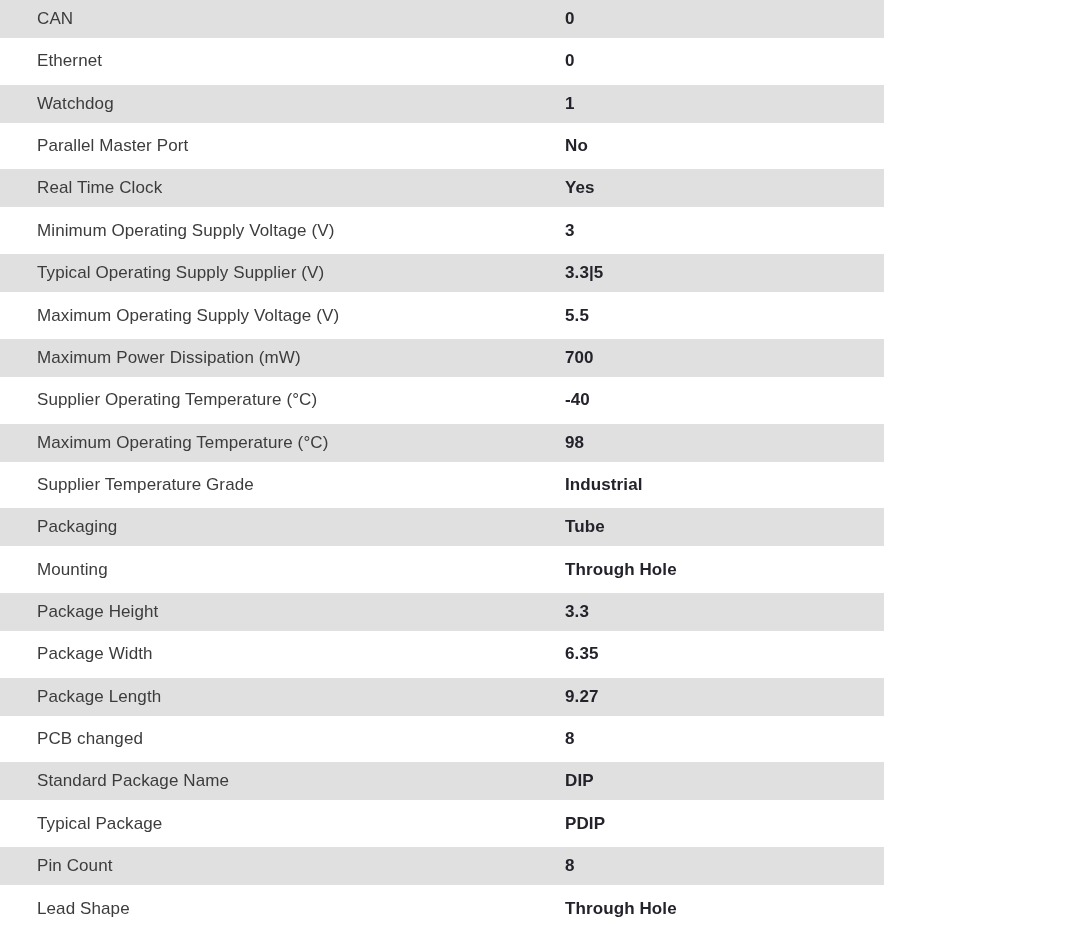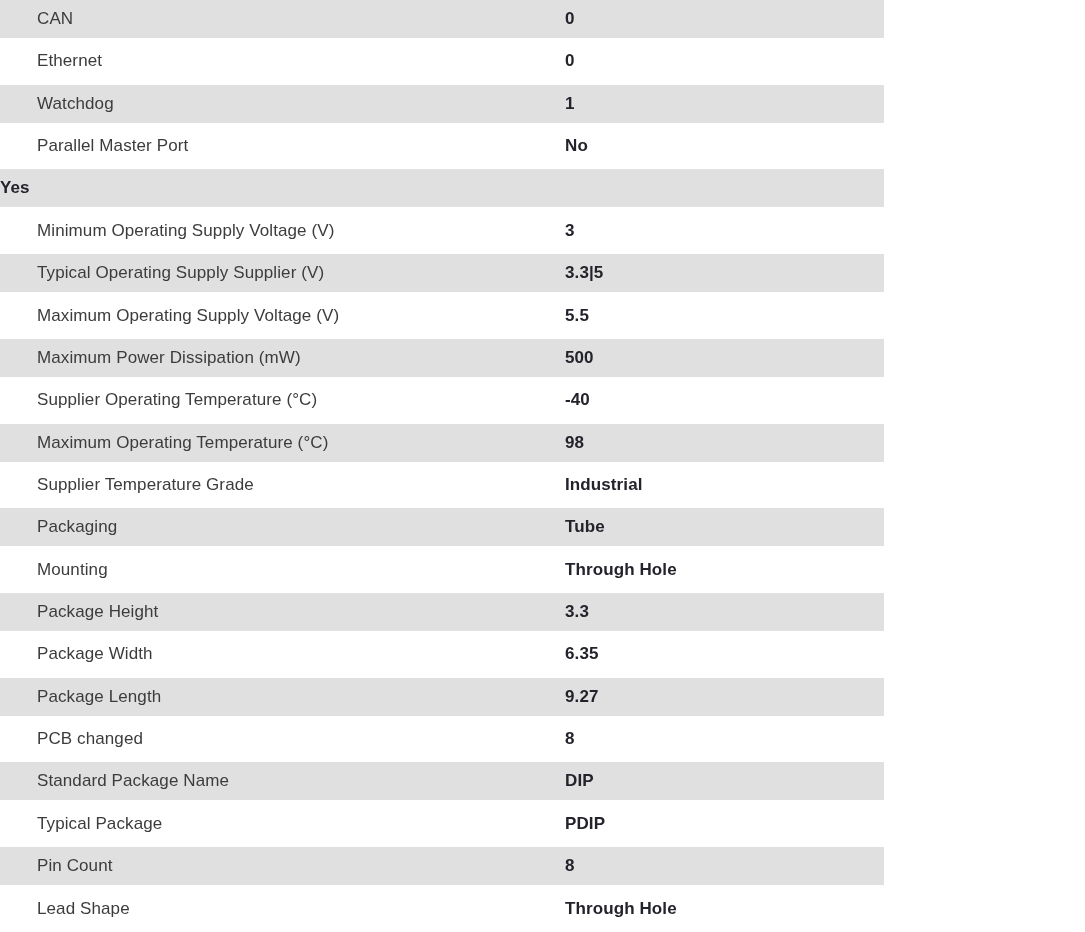--- a/index.html
+++ b/index.html
@@ -60,37 +60,38 @@
     </div>
     <div class="spec-row striped">
       <span class="spec-label">Watchdog</span>
       <span class="spec-value">1</span>
     </div>
     <div class="spec-row">
       <span class="spec-label">Parallel Master Port</span>
       <span class="spec-value">No</span>
     </div>
     <div class="spec-row striped">
+      <span class="spec-label">Real Time Clock</span>
       <span class="spec-value">Yes</span>
     </div>
     <div class="spec-row">
       <span class="spec-label">Minimum Operating Supply Voltage (V)</span>
       <span class="spec-value">3</span>
     </div>
     <div class="spec-row striped">
       <span class="spec-label">Typical Operating Supply Supplier (V)</span>
       <span class="spec-value">3.3|5</span>
     </div>
     <div class="spec-row">
       <span class="spec-label">Maximum Operating Supply Voltage (V)</span>
       <span class="spec-value">5.5</span>
     </div>
     <div class="spec-row striped">
       <span class="spec-label">Maximum Power Dissipation (mW)</span>
-      <span class="spec-value">500</span>
+      <span class="spec-value">700</span>
     </div>
     <div class="spec-row">
       <span class="spec-label">Supplier Operating Temperature (°C)</span>
       <span class="spec-value">-40</span>
     </div>
     <div class="spec-row striped">
       <span class="spec-label">Maximum Operating Temperature (°C)</span>
       <span class="spec-value">98</span>
     </div>
     <div class="spec-row">

